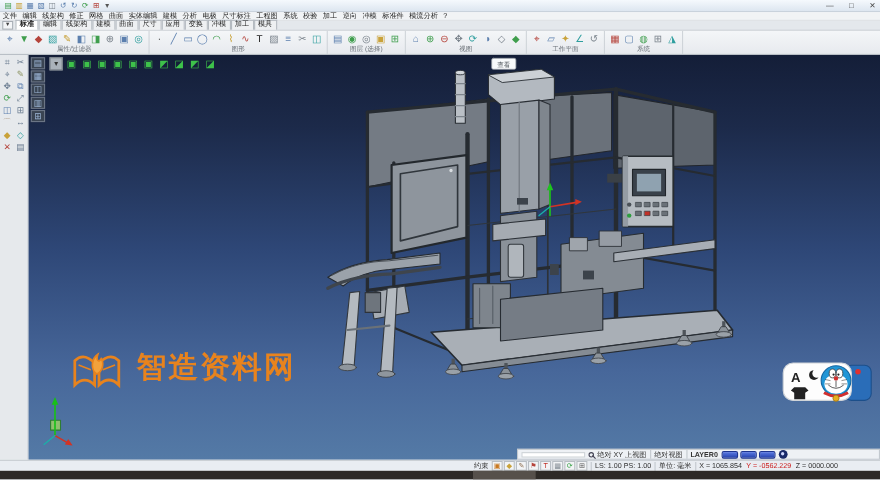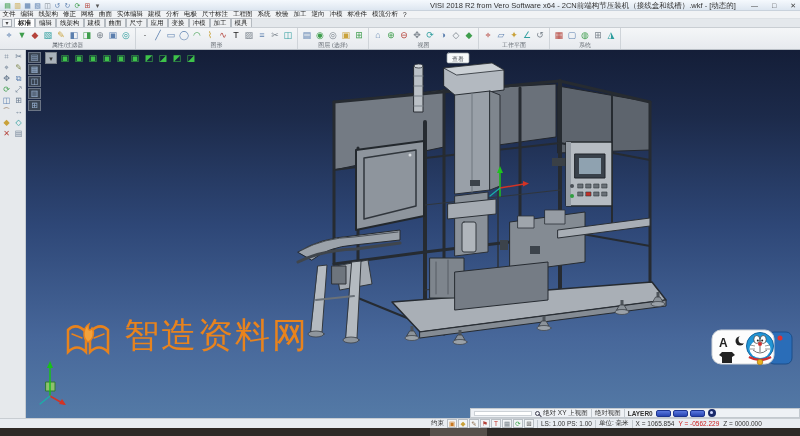--- a/index.html
+++ b/index.html
@@ -38,21 +38,21 @@
   
   .viewport{position:absolute;left:26px;top:50px;width:774px;height:368px;background:linear-gradient(#141e38 0%,#1c2a4a 18%,#2e4777 48%,#47679a 78%,#547aa6 100%);overflow:hidden;}
   .viewbar{position:absolute;left:19px;top:2px;display:flex;gap:2px;}
   .viewbar span{width:12px;height:12px;font-size:9px;line-height:12px;text-align:center;display:inline-block;}
   .viewbar span:first-child{background:#aab2ba;border:1px solid #7b828a;color:#333;font-size:7px;}
   .sidebar-v{position:absolute;left:2px;top:2px;display:flex;flex-direction:column;gap:1px;}
   .sidebar-v span{width:13px;height:11px;background:#3a4452;border:1px solid #6b7585;color:#9db7d8;font-size:8px;line-height:10px;text-align:center;display:inline-block;}
   svg text{font-family:"Liberation Sans",sans-serif;}
 
   .watermark{position:absolute;left:36px;top:262px;display:flex;align-items:center;gap:10px;}
-  .watermark .wm-text{font-size:35px;font-weight:normal;color:#e8831d;letter-spacing:2px;white-space:nowrap;}
+  .watermark .wm-text{font-size:27px;font-weight:bold;color:#e8831d;letter-spacing:2px;white-space:nowrap;}
 
   .sticker{position:absolute;left:684px;top:274px;width:84px;height:50px;}
 
   
   .sbar1{position:absolute;left:470px;top:408px;width:330px;height:10px;background:#eef1f5;border:1px solid #c3c9cf;display:flex;align-items:center;gap:3px;padding:0 3px;font-size:6.5px;color:#333;}
   .sbar1 .inputline{width:58px;height:5px;background:#fff;border:1px solid #cdd2d7;}
   .mag{width:5px;height:5px;border:1px solid #445;border-radius:50%;position:relative;flex:0 0 auto;}
   .mag::after{content:"";position:absolute;width:4px;height:1px;background:#445;transform:rotate(45deg);right:-3px;bottom:-1px;}
   .sbar1 .sep,.sbar2 .sep{width:1px;height:8px;background:#c2c8ce;}
   .sbar1 .layer{font-weight:bold;}
@@ -79,21 +79,20 @@
       <span style="color: rgb(201, 162, 58);">▥</span>
       <span style="color: rgb(91, 127, 174);">▦</span>
       <span style="color: rgb(91, 127, 174);">▧</span>
       <span style="color: rgb(122, 131, 140);">◫</span>
       <span style="color: rgb(91, 127, 174);">↺</span>
       <span style="color: rgb(91, 127, 174);">↻</span>
       <span style="color: rgb(63, 158, 77);">⟳</span>
       <span style="color: rgb(181, 68, 60);">⊞</span>
       <span style="color: rgb(85, 85, 85);">▾</span>
   </div>
-  <div class="title-text">VISI 2018 R2 from Vero Software x64 - 2CN前端构节压装机（接线盒和线槽）.wkf - [动态的]</div>
   <div class="winctl">
     <span>—</span>
     <span>□</span>
     <span>✕</span>
   </div>
 </div>
 
 <div class="menubar">
   <span>文件</span>
     <span>编辑</span>

